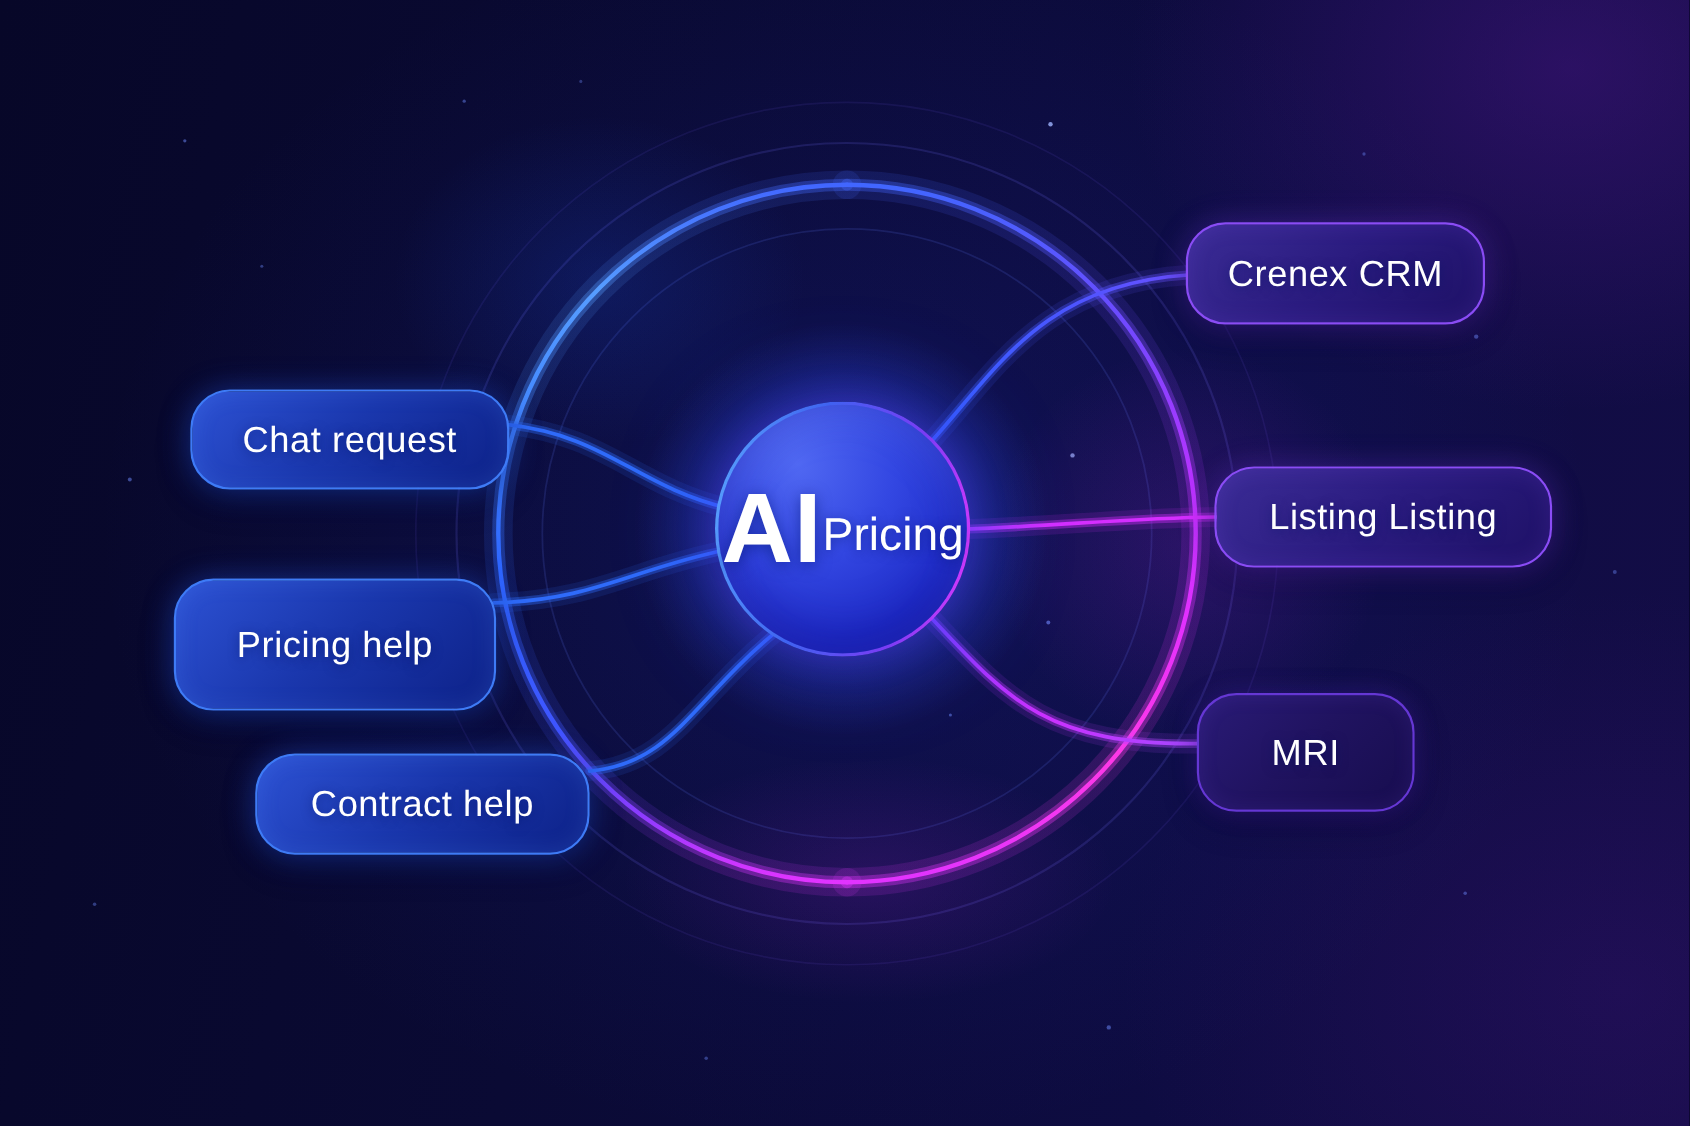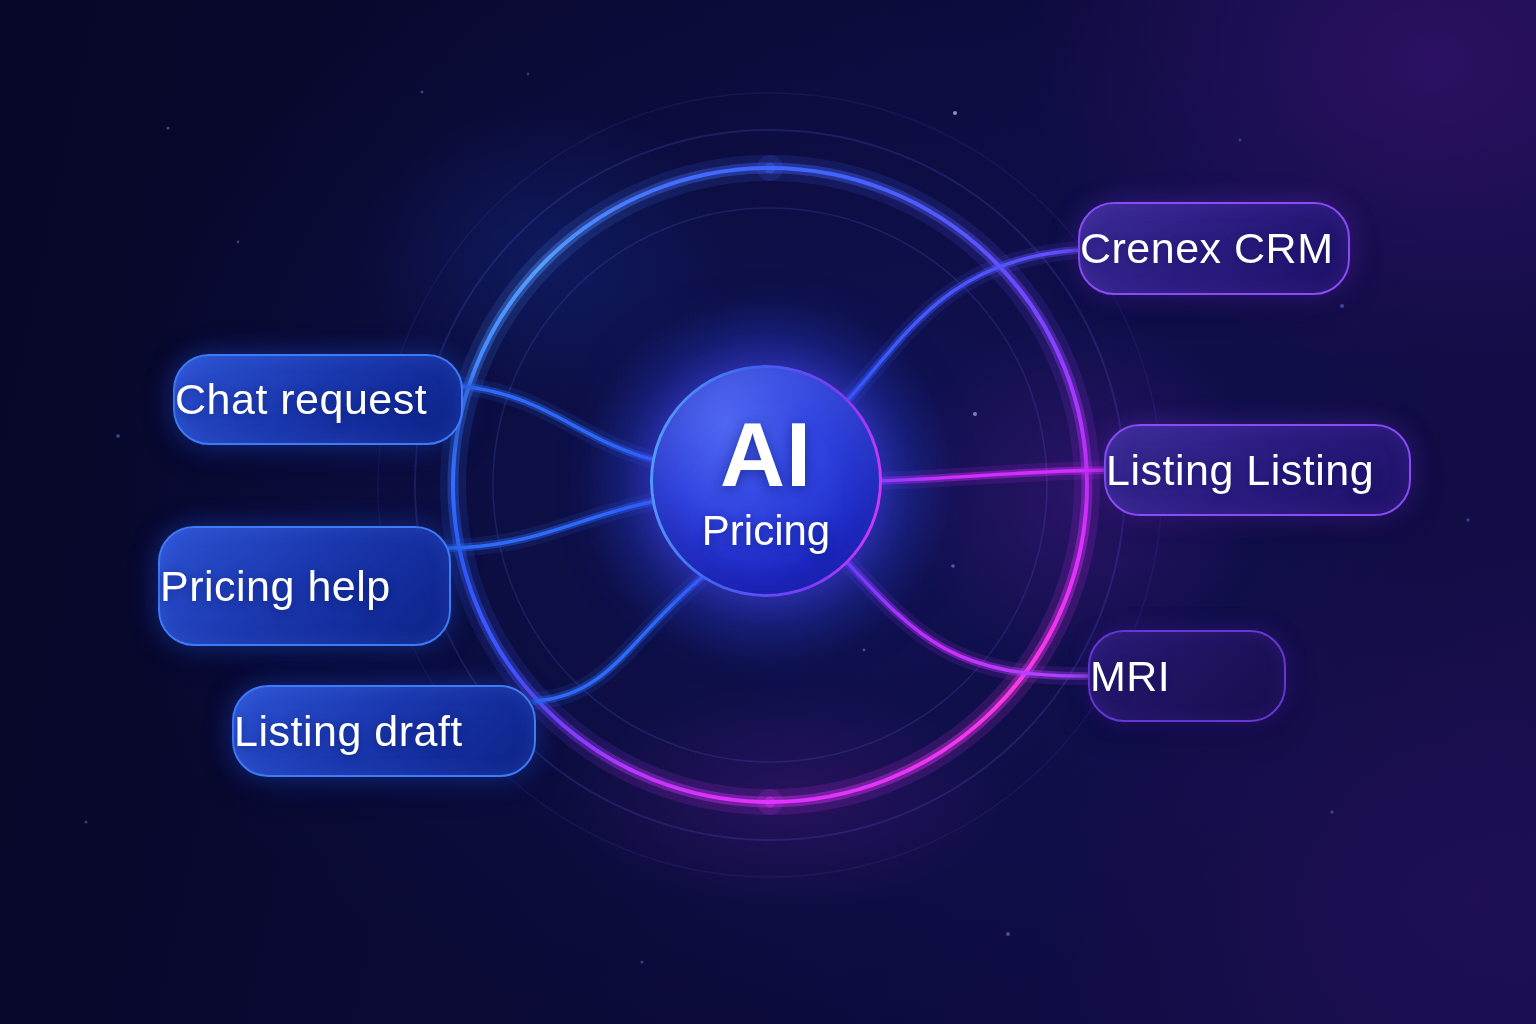--- a/index.html
+++ b/index.html
@@ -46,23 +46,24 @@
   }
   .haze-bottom {
     left: 490px; top: 650px; width: 600px; height: 300px;
     background: radial-gradient(closest-side, rgba(210,45,255,0.13), transparent 75%);
   }
 
   .node {
     position: absolute;
     display: flex;
     align-items: center;
+    justify-content: center;
     border-radius: 36px;
     color: var(--text, #ffffff);
-    font-size: 43px;
+    font-size: 33px;
     letter-spacing: 0.5px;
     text-shadow: 0 2px 10px rgba(0, 20, 100, 0.55);
     box-sizing: border-box;
   }
   .node.input {
     background: linear-gradient(135deg, #2d52d4 0%, #1a37ad 48%, #0d2187 100%);
     border: 2px solid var(--input_node_border, #3e7bf6);
     box-shadow:
       0 0 28px rgba(43, 100, 255, 0.38),
       0 10px 30px rgba(0, 10, 60, 0.45),
@@ -83,29 +84,29 @@
     box-shadow:
       0 0 22px rgba(110, 55, 230, 0.26),
       0 10px 30px rgba(10, 0, 50, 0.45),
       inset 0 0 18px rgba(130, 80, 240, 0.13);
   }
   .node-chat     { left: 173px;  top: 330px; width: 290px; height: 91px; }
   .node-pricing  { left: 158px;  top: 502px; width: 293px; height: 120px; }
   .node-contract { left: 232px;  top: 661px; width: 304px; height: 92px; }
   .node-crm      { left: 1078px; top: 202px; width: 272px; height: 93px; }
   .node-listing  { left: 1104px; top: 424px; width: 307px; height: 92px; }
-  .node-mri      { left: 1088px; top: 630px; width: 198px; height: 92px; }
+  .node-mri      { left: 1088px; top: 630px; width: 198px; height: 108px; }
 
   .center-node {
     position: absolute;
     left: 650px; top: 365px;
     width: 232px; height: 232px;
     border-radius: 50%;
     display: flex;
-    flex-direction: column;
+    flex-direction: row;
     align-items: center;
     justify-content: center;
     box-sizing: border-box;
     border: 3px solid transparent;
     background:
       radial-gradient(circle at 32% 24%, #5068f2 0%, #3347e2 38%, #1f2dc9 72%, #1a23b5 100%) padding-box,
       linear-gradient(100deg, #5aa6ff 0%, #3f62f0 38%, #7a3cf5 72%, #e838ff 100%) border-box;
     box-shadow:
       0 0 80px 12px rgba(50, 80, 255, 0.45),
       0 0 34px rgba(130, 60, 255, 0.30),
@@ -249,21 +250,21 @@
   <div class="haze haze-bottom"></div>
   <div class="haze haze-center"></div>
 
   <div class="node input node-chat">
     <span class="node-label">Chat request</span>
   </div>
   <div class="node input node-pricing">
     <span class="node-label">Pricing help</span>
   </div>
   <div class="node input node-contract">
-    <span class="node-label">Listing draft</span>
+    <span class="node-label">Contract help</span>
   </div>
 
   <div class="node output node-crm">
     <span class="node-label">Crenex CRM</span>
   </div>
   <div class="node output node-listing">
     <span class="node-label">Listing Listing</span>
   </div>
   <div class="node output dim node-mri">
     <span class="node-label">MRI</span>

